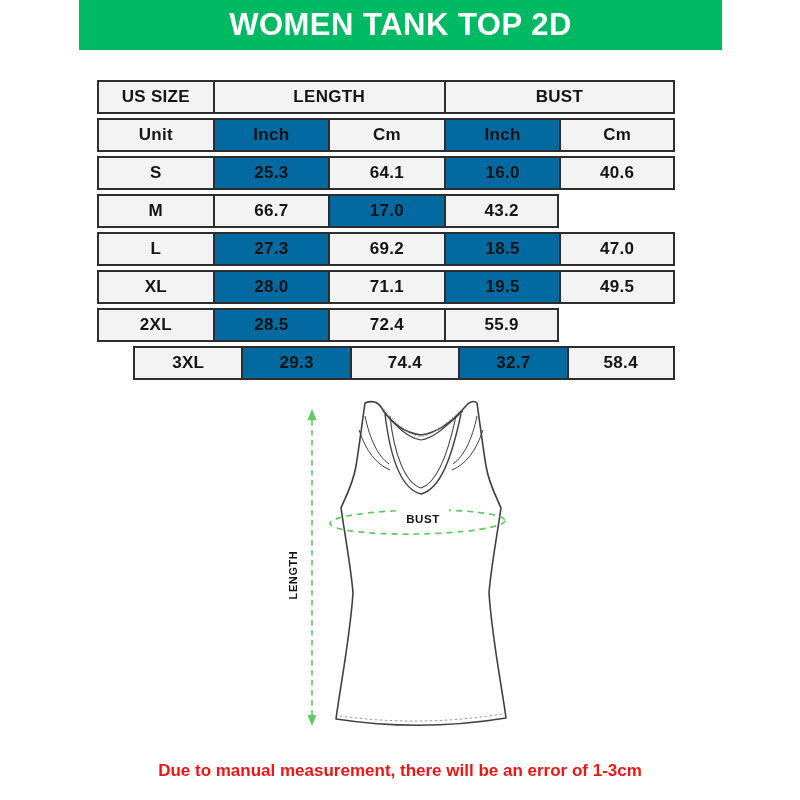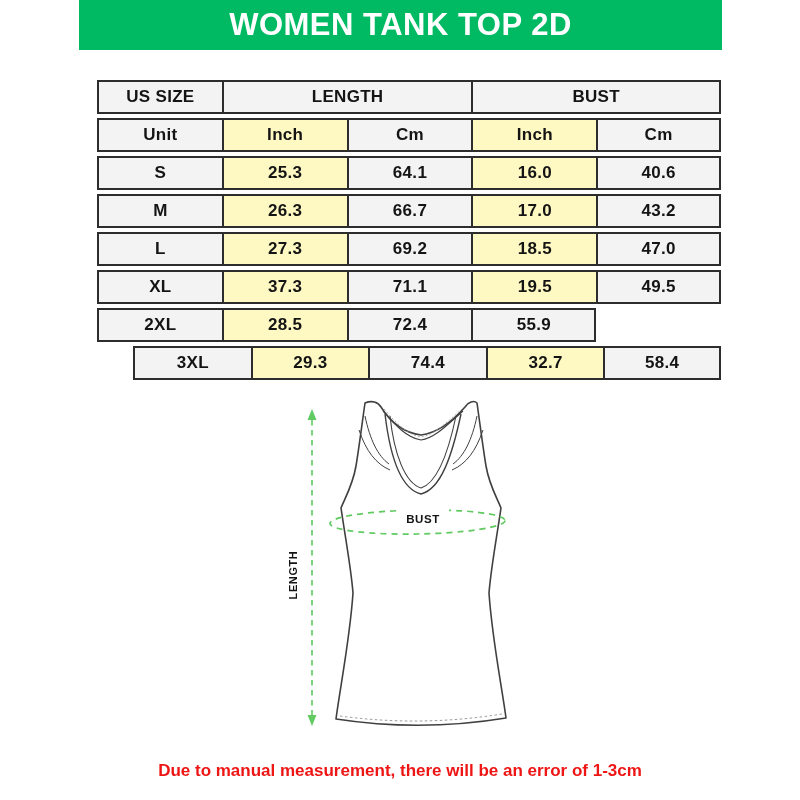--- a/index.html
+++ b/index.html
@@ -11,39 +11,39 @@
     position:relative;
   }
   .banner{
     position:absolute; left:79px; top:0; width:643px; height:50px;
     background:#00ba63;
     display:flex; align-items:center; justify-content:center;
     color:#ffffff; font-size:31px; font-weight:800; letter-spacing:.5px;
     white-space:nowrap;
   }
   .size-table{
-    position:absolute; left:97px; top:80px; width:624px;border-radius:28px;
+    position:absolute; left:97px; top:80px; width:578px;border-radius:28px;
   }
   .trow{
     display:flex; height:34px; margin-bottom:4px;
   }
   .trow:last-child{margin-bottom:12px;padding-left:36px;}
   .c{
     box-sizing:border-box;
     border:2px solid #2d2d2d;
     border-right:none;
     display:flex; align-items:center; justify-content:center;
     font-size:17px; font-weight:700; color:#141414;
     letter-spacing:.3px;
   }
   .c:last-child{border-right:2px solid #2d2d2d;}
   .w1{width:20%;}
   .w2{width:40%;}
   .bg-g{background:#f3f3f3;}
-  .bg-w{background:#fef9c3;}
+  .bg-w{background:#0369a1;}
   .tank-diagram{
     position:absolute; left:275px; top:396px; width:245px; height:348px;
   }
   .note{
     position:absolute; left:0; top:761px; width:100%;
     text-align:center;
     color:#ee1515; font-size:17px; font-weight:700;
   }
 </style>
 </head>
@@ -68,35 +68,34 @@
   </div>
   <div class="trow">
     <div class="c w1 bg-g">S</div>
     <div class="c w1 bg-w">25.3</div>
     <div class="c w1 bg-g">64.1</div>
     <div class="c w1 bg-w">16.0</div>
     <div class="c w1 bg-g">40.6</div>
   </div>
   <div class="trow">
     <div class="c w1 bg-g">M</div>
-    <div class="c w1 bg-w">26.3</div>
     <div class="c w1 bg-g">66.7</div>
     <div class="c w1 bg-w">17.0</div>
     <div class="c w1 bg-g">43.2</div>
   </div>
   <div class="trow">
     <div class="c w1 bg-g">L</div>
     <div class="c w1 bg-w">27.3</div>
     <div class="c w1 bg-g">69.2</div>
     <div class="c w1 bg-w">18.5</div>
     <div class="c w1 bg-g">47.0</div>
   </div>
   <div class="trow">
     <div class="c w1 bg-g">XL</div>
-    <div class="c w1 bg-w">37.3</div>
+    <div class="c w1 bg-w">28.0</div>
     <div class="c w1 bg-g">71.1</div>
     <div class="c w1 bg-w">19.5</div>
     <div class="c w1 bg-g">49.5</div>
   </div>
   <div class="trow">
     <div class="c w1 bg-g">2XL</div>
     <div class="c w1 bg-w">28.5</div>
     <div class="c w1 bg-g">72.4</div>
     <div class="c w1 bg-g">55.9</div>
   </div>

